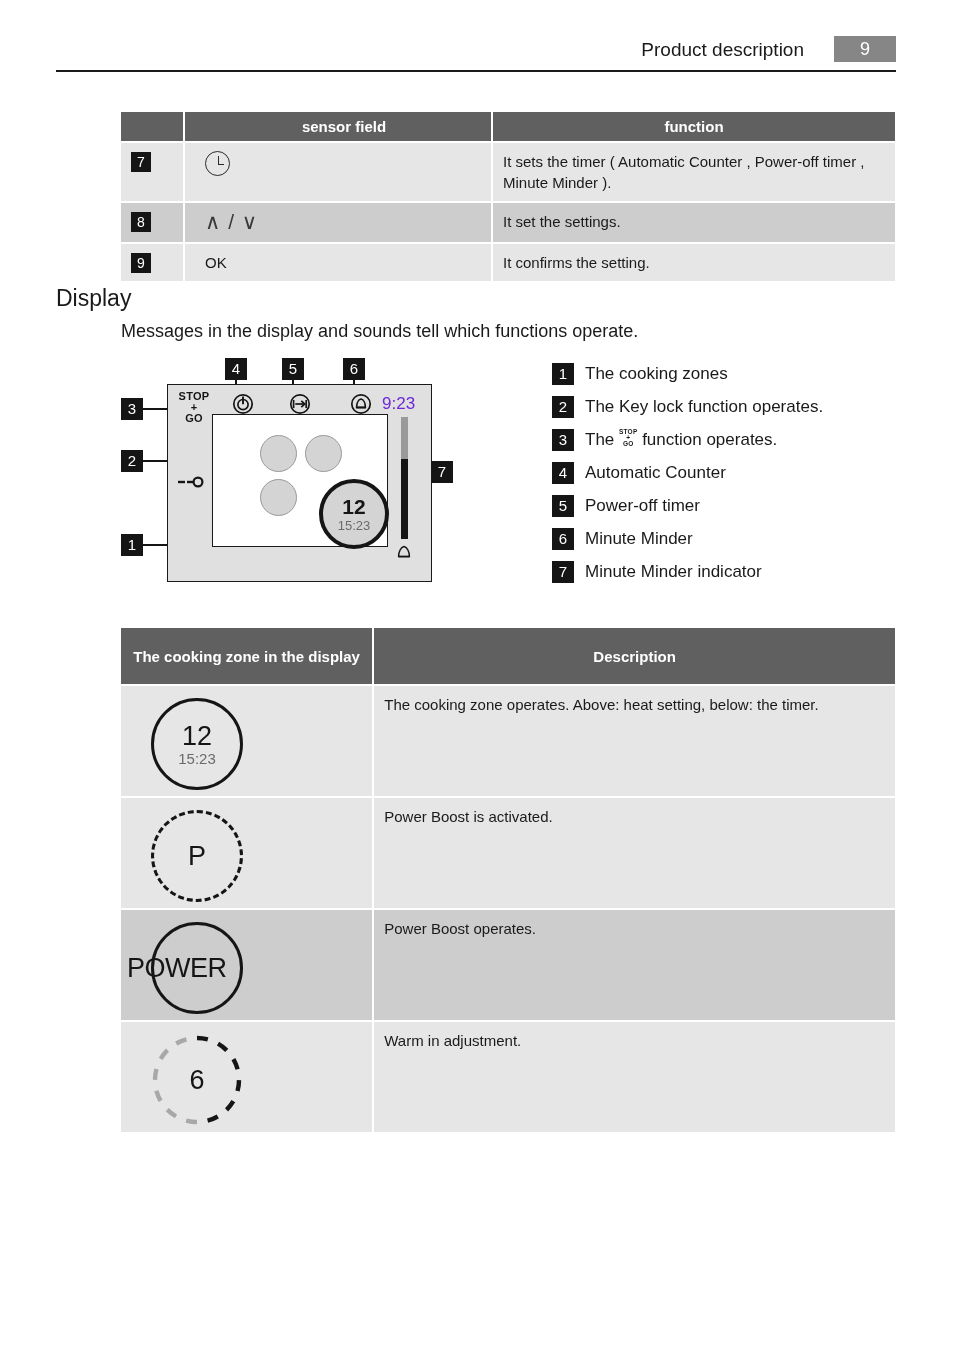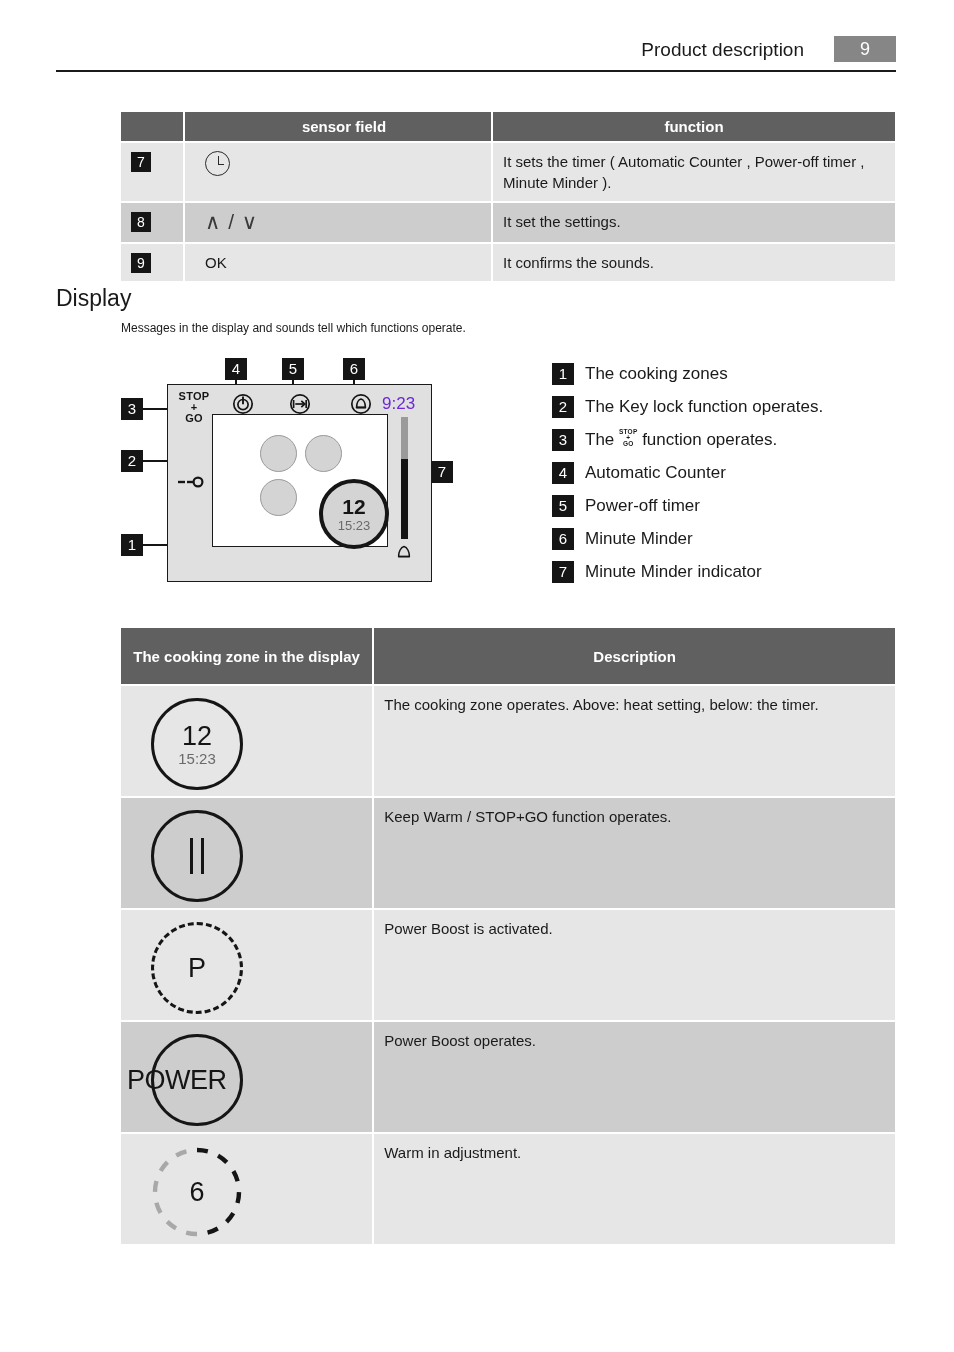--- a/index.html
+++ b/index.html
@@ -134,21 +134,21 @@
     position: absolute;
     left: 56px;
     top: 285px;
     font-size: 23px;
     color: #1a1a1a;
   }
   #display-intro {
     position: absolute;
     left: 121px;
     top: 321px;
-    font-size: 12px;
+    font-size: 18px;
     color: #1a1a1a;
   }
 
   
   #figure-area {
     position: absolute;
     left: 121px;
     top: 358px;
     width: 420px;
     height: 235px;
@@ -427,21 +427,21 @@
       <td class="tbl-cell sf-col-sens">
         <span class="chev-pair">∧ / ∨</span>
       </td>
       <td class="tbl-cell sf-col-func">It set the settings.</td>
     </tr>
     <tr class="row-light">
       <td class="tbl-cell sf-col-num">
         <span class="num-badge">9</span>
       </td>
       <td class="tbl-cell sf-col-sens">OK</td>
-      <td class="tbl-cell sf-col-func">It confirms the sounds.</td>
+      <td class="tbl-cell sf-col-func">It confirms the setting.</td>
     </tr>
   </tbody>
 </table>
 
 <div id="display-heading">Display</div>
 <div id="display-intro">Messages in the display and sounds tell which functions operate.</div>
 
 <div id="figure-area">
 
   <div class="fig-badge" style="left:104px; top:0;">4</div>
@@ -569,33 +569,20 @@
         <div class="sym-wrap">
           <div class="sym-circle sym-solid">
             <div class="sym-big">12</div>
             <div class="sym-sub">15:23</div>
           </div>
         </div>
       </td>
       <td class="tbl-cell cz-desc-cell cz-col-desc">The cooking zone operates. Above: heat setting, below: the timer.</td>
     </tr>
 
-    <tr class="row-dark">
-      <td class="tbl-cell cz-sym-cell cz-col-sym">
-        <div class="sym-wrap">
-          <div class="sym-circle sym-solid">
-            <div class="sym-pause">
-              <span></span>
-              <span></span>
-            </div>
-          </div>
-        </div>
-      </td>
-      <td class="tbl-cell cz-desc-cell cz-col-desc">Keep Warm / STOP+GO function operates.</td>
-    </tr>
 
     <tr class="row-light">
       <td class="tbl-cell cz-sym-cell cz-col-sym">
         <div class="sym-wrap">
           <div class="sym-circle sym-dashed-black">
             <div class="sym-p">P</div>
           </div>
         </div>
       </td>
       <td class="tbl-cell cz-desc-cell cz-col-desc">Power Boost is activated.</td>

